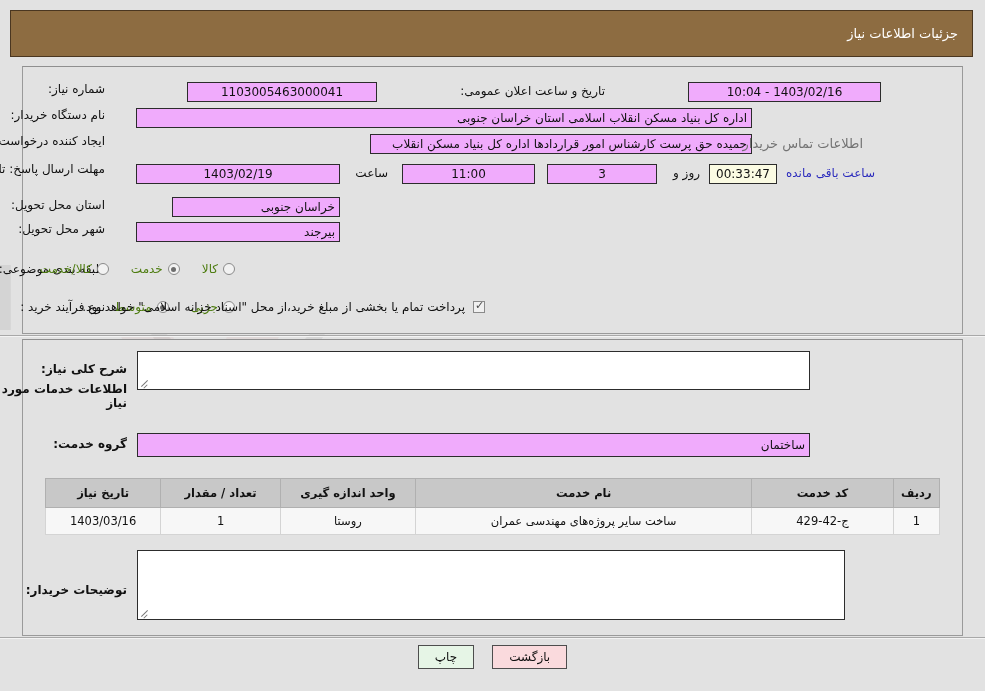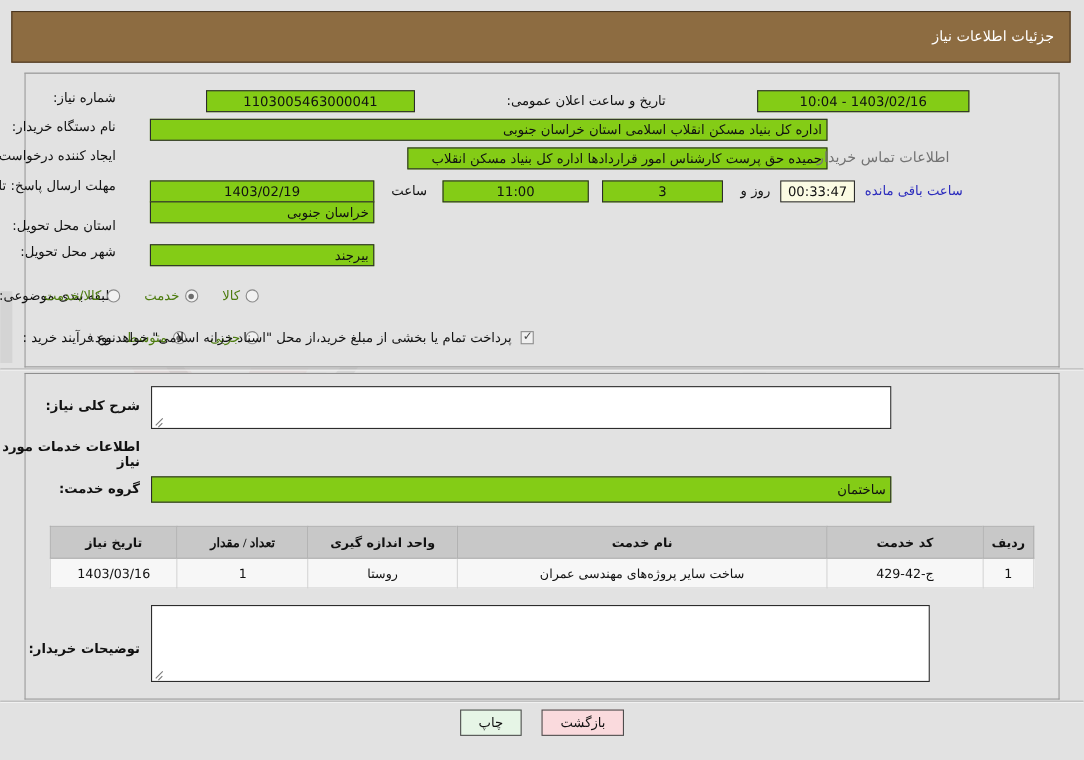--- a/index.html
+++ b/index.html
@@ -82,21 +82,21 @@
     z-index: 3;
   }
   .lbl {
     font-size: 12px;
     color: #111;
     text-align: right;
   }
   .lbl-bold { font-weight: bold; }
 
   .fld {
-    background: #84cc16;
+    background: #f0abfc;
     border: 1px solid #2c2c2c;
     box-sizing: border-box;
     height: 20px;
     line-height: 18px;
     font-size: 12px;
     color: #111;
     padding: 0 4px;
     overflow: hidden;
     text-overflow: clip;
   }
@@ -290,21 +290,21 @@
 <span class="lbl" style="position:absolute; top:166px; right:597px; z-index:3;">ساعت</span>
 <div class="fld center" style="position:absolute; top:164px; right:450px; width:133px; z-index:3;">11:00</div>
 <div class="fld center" style="position:absolute; top:164px; right:328px; width:110px; z-index:3;">3</div>
 <span class="lbl" style="position:absolute; top:166px; right:285px; z-index:3;">روز و</span>
 <div class="fld center yellow" style="position:absolute; top:164px; right:208px; width:68px; z-index:3;">00:33:47</div>
 <span class="bluetext" style="position:absolute; top:166px; right:110px; z-index:3;">ساعت باقی مانده</span>
 
 <div class="row" style="top:198px; right:880px;">
   <span class="lbl">استان محل تحویل:</span>
 </div>
-<div class="fld right" style="position:absolute; top:183px; right:645px; width:204px; z-index:3;">خراسان جنوبی</div>
+<div class="fld right" style="position:absolute; top:197px; right:645px; width:168px; z-index:3;">خراسان جنوبی</div>
 
 <div class="row" style="top:222px; right:880px;">
   <span class="lbl">شهر محل تحویل:</span>
 </div>
 <div class="fld right" style="position:absolute; top:222px; right:645px; width:204px; z-index:3;">بیرجند</div>
 
 <div class="row" style="top:262px; right:880px;">
   <span class="lbl">طبقه بندی موضوعی:</span>
 </div>
 <div class="row" style="top:262px; right:750px;">
@@ -342,33 +342,33 @@
 
 <div class="divider" id="divider-1"></div>
 
 <div class="panel" id="panel-mid"></div>
 
 <span class="lbl lbl-bold" style="position:absolute; top:362px; right:858px; z-index:3;">شرح کلی نیاز:</span>
 <div class="ta" style="position:absolute; top:351px; right:175px; width:673px; height:39px; z-index:3;">
   <span class="grip"></span>
 </div>
 
-<div class="section-head" style="top:399px; right:858px;">اطلاعات خدمات مورد نیاز</div>
+<div class="section-head" style="top:382px; right:858px;">اطلاعات خدمات مورد نیاز</div>
 
 <span class="lbl lbl-bold" style="position:absolute; top:437px; right:858px; z-index:3;">گروه خدمت:</span>
 <div class="fld right" style="position:absolute; top:433px; right:175px; width:673px; height:24px; line-height:22px; z-index:3;">ساختمان</div>
 
 <table class="items">
   <thead>
     <tr>
       <th style="width:38px;">ردیف</th>
       <th style="width:140px;">کد خدمت</th>
       <th style="width:354px;">نام خدمت</th>
       <th style="width:135px;">واحد اندازه گیری</th>
-      <th style="width:118px;font-family:Liberation Serif, serif;">تعداد / مقدار</th>
+      <th style="width:118px;">تعداد / مقدار</th>
       <th style="width:110px;">تاریخ نیاز</th>
     </tr>
   </thead>
   <tbody>
     <tr>
       <td>1</td>
       <td>ج-42-429</td>
       <td>ساخت سایر پروژه‌های مهندسی عمران</td>
       <td>روستا</td>
       <td>1</td>

